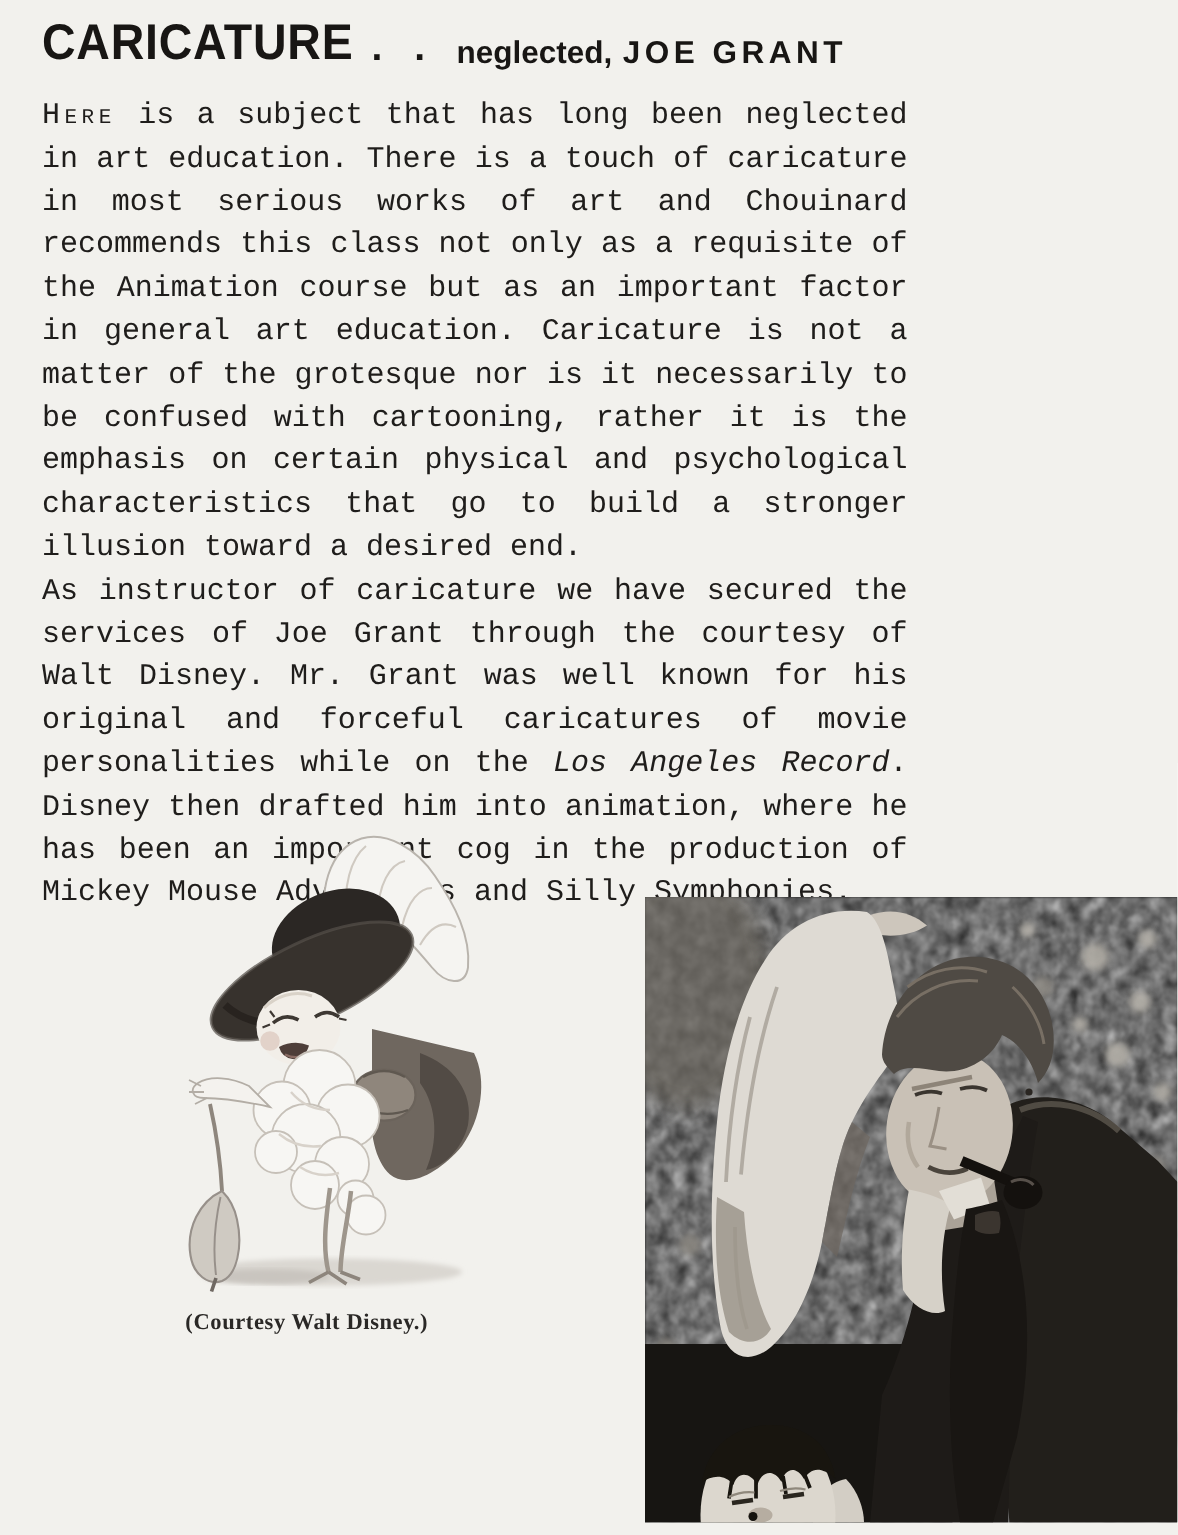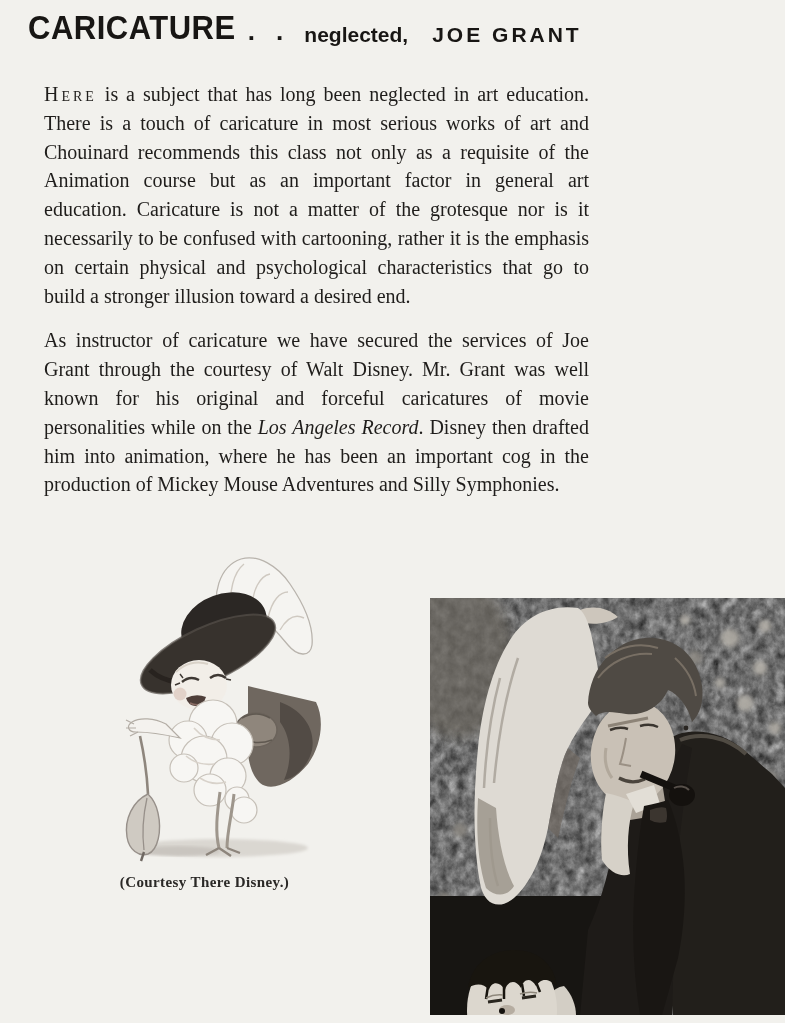--- a/index.html
+++ b/index.html
@@ -40,31 +40,31 @@
   }
   .subtitle {
     font-family: "Liberation Sans", sans-serif;
     font-weight: bold;
     font-size: 21px;
     margin-left: 14px;
     position: relative;
     top: 2px;
     color: #181614;
   }
-  .subtitle .name { letter-spacing: 3px; margin-left: 24px; }
+  .subtitle .name { letter-spacing: 3px; margin-left: 7px; }
   
   .body-text {
     position: absolute;
     left: 28px; top: 64px;
     width: 577px;
     font-size: 20px;
     line-height: 28.8px;
     text-align: justify;
   }
-  .body-text p { margin: 16px; }
+  .body-text p { margin: 0; font-family: Liberation Mono, monospace; }
   .smallcaps {
     font-variant: small-caps;
     letter-spacing: 3px;
   }
   .ital { font-style: italic; }
   
   .drawing-wrap {
     position: absolute;
     left: 120px; top: 552px;
     width: 205px; height: 310px;
@@ -173,21 +173,21 @@
         <path d="M24,300 l-3,9" stroke="#6f6862" stroke-width="2.4"></path>
       </g>
 
       <g>
         <path d="M100,240 C97,262 95,280 99,296 M114,242 C112,262 107,280 107,296" stroke="#9e968c" stroke-width="3" fill="none"></path>
         <path d="M99,296 L86,303 M99,296 L111,304 M107,296 L120,301" stroke="#8d857c" stroke-width="2.4" fill="none"></path>
       </g>
     </svg>
   </div>
 
-  <div class="drawing-caption">(Courtesy There Disney.)</div>
+  <div class="drawing-caption">(Courtesy Walt Disney.)</div>
 
   <div class="photo-wrap">
     <svg viewBox="0 0 355 417" width="355" height="417">
       <defs>
         <filter id="fol" x="0%" y="0%" width="100%" height="100%">
           <feTurbulence type="fractalNoise" baseFrequency="0.11 0.09" numOctaves="4" seed="11"></feTurbulence>
           <feColorMatrix type="matrix" values="0.4 0.4 0.4 0 0  0.4 0.4 0.4 0 0  0.4 0.4 0.4 0 0  0 0 0 0 1"></feColorMatrix>
           <feComponentTransfer>
               <feFuncR type="gamma" exponent="2.6" amplitude="1"></feFuncR>
               <feFuncG type="gamma" exponent="2.6" amplitude="1"></feFuncG>

